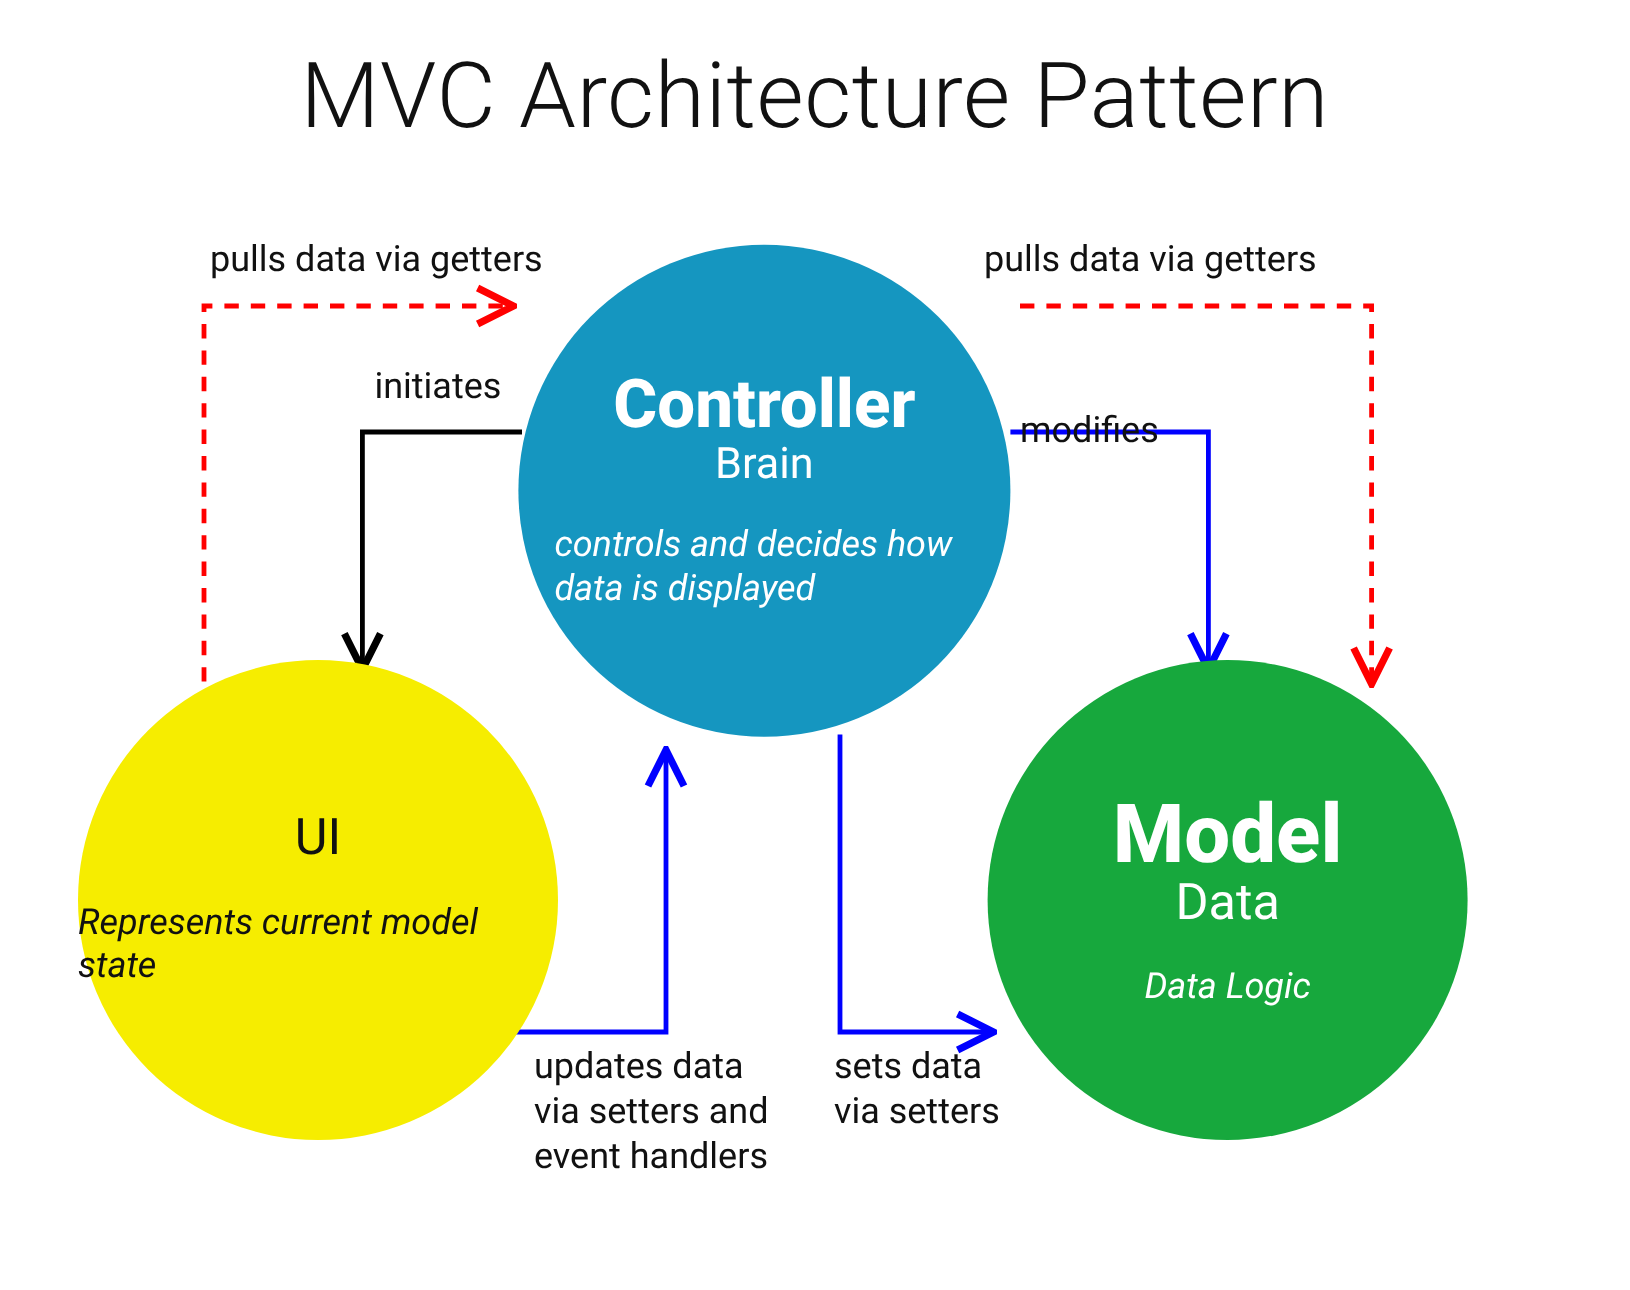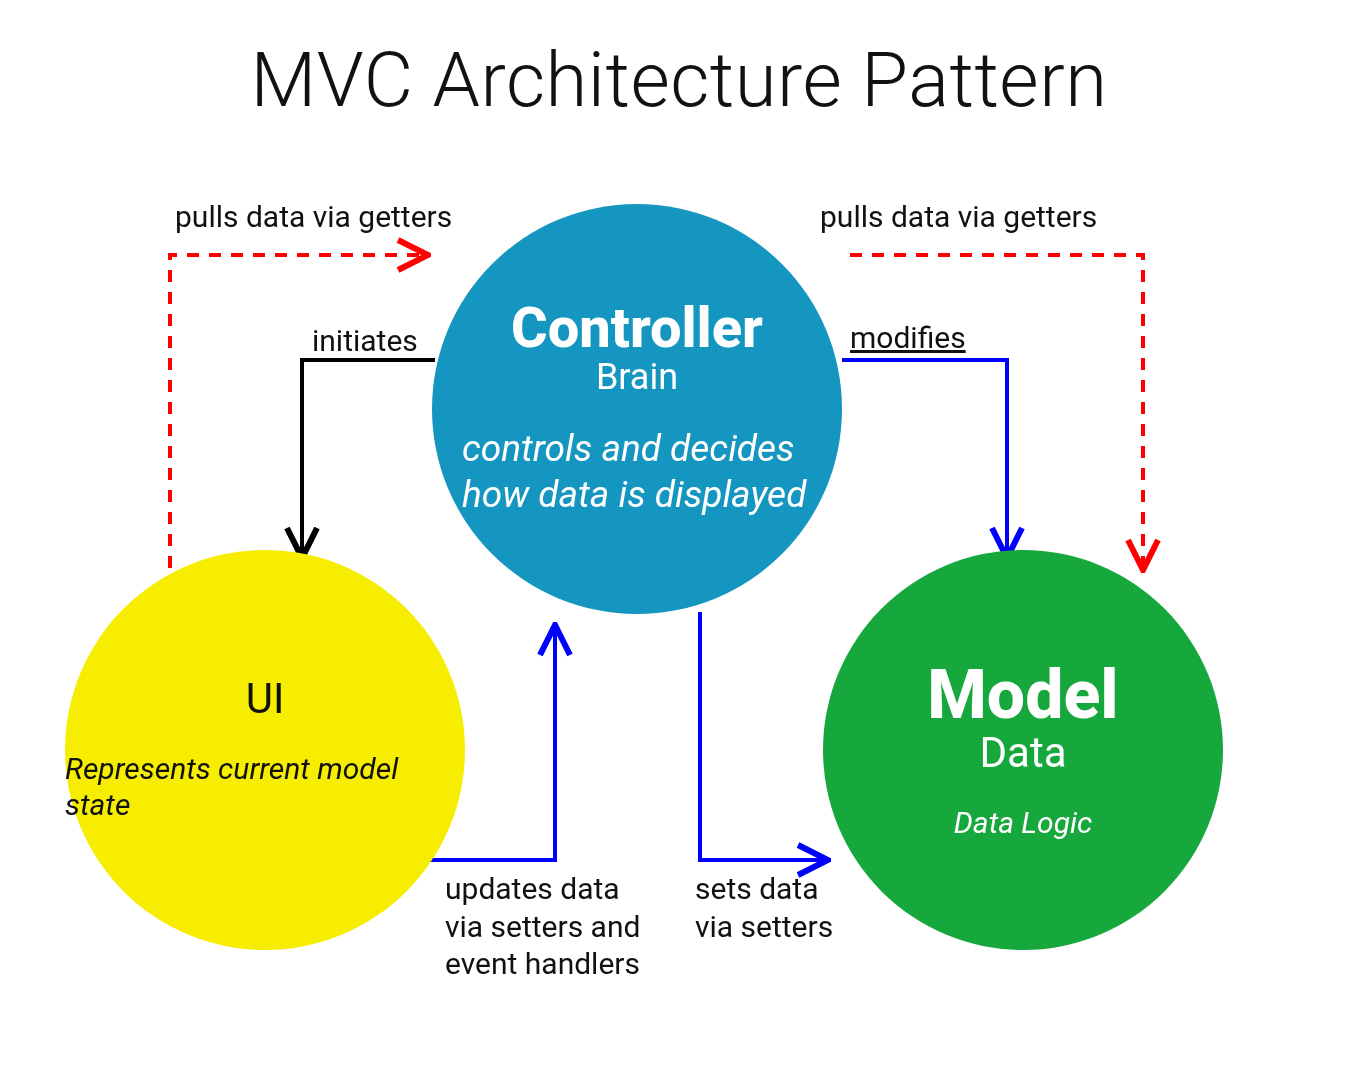--- a/index.html
+++ b/index.html
@@ -50,21 +50,21 @@
   .controller {
     left: 432px;
     top: 204px;
     width: 410px;
     height: 410px;
     background: #1596c0;
     color: #fff;
   }
   .controller .name { font-size: 56px; line-height: 1.05; }
   .controller .sub  { font-size: 36px; margin-top: -2px; }
-  .controller .desc { font-size: 37px; line-height: 1.25; padding: 0 30px; }
+  .controller .desc { font-size: 30px; line-height: 1.25; padding: 0 30px; }
 
   
   .view {
     left: 65px;
     top: 550px;
     width: 400px;
     height: 400px;
     background: #f6ed00;
     color: #111;
   }
@@ -147,21 +147,21 @@
   <div class="circle model">
     <div class="name">Model</div>
     <div class="sub">Data</div>
     <div class="desc">Data Logic</div>
   </div>
 
   <div class="label" style="left:175px; top:198px;">pulls data via getters</div>
 
   <div class="label" style="left:820px; top:198px;">pulls data via getters</div>
 
-  <div class="label" style="left:312px; top:322px;">initiates</div>
+  <div class="label" style="left:312px; top:304px;">initiates</div>
 
-  <div class="label" style="left:850px; top:319px;text-decoration:underline;">modifies</div>
+  <div class="label" style="left:850px; top:340px;">modifies</div>
 
   <div class="label" style="left:445px; top:870px; width:220px;">updates data via setters and event handlers</div>
 
   <div class="label" style="left:695px; top:870px; width:160px;">sets data via setters</div>
 
 </div>
 
 </body></html>

